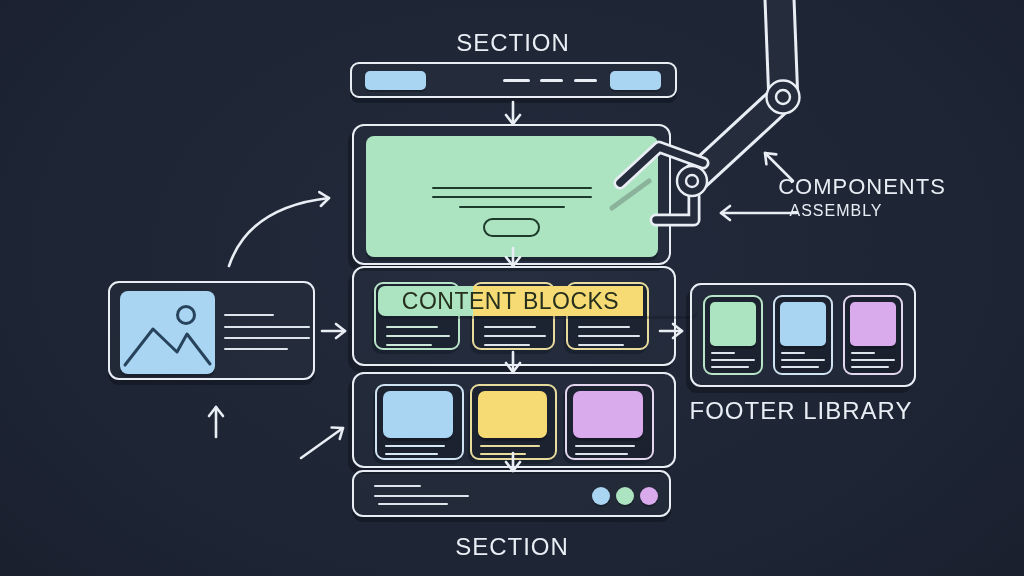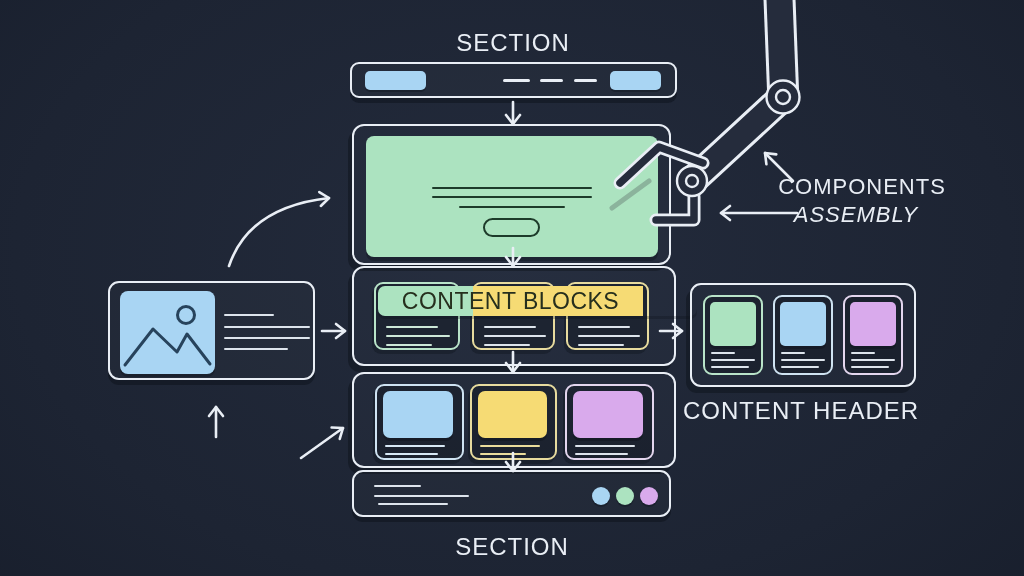--- a/index.html
+++ b/index.html
@@ -134,24 +134,24 @@
       <div class="hline" style="left:6px;top:62px;width:44px;height:2px;"></div>
       <div class="hline" style="left:6px;top:69px;width:38px;height:2px;"></div>
     </div>
     <div class="card" style="left:151px;top:10px;width:56px;height:76px;border-color:#e3d6ee;box-shadow:none;">
       <div class="block" style="left: 5px; top: 5px; width: 46px; height: 44px; border-radius: 5px; background-color: rgb(217, 170, 236);"></div>
       <div class="hline" style="left:6px;top:55px;width:24px;height:2px;"></div>
       <div class="hline" style="left:6px;top:62px;width:44px;height:2px;"></div>
       <div class="hline" style="left:6px;top:69px;width:38px;height:2px;"></div>
     </div>
   </div>
-  <div class="lbl" style="left:801px;top:397px;font-size:24px;">CONTENT HEADER</div>
+  <div class="lbl" style="left:801px;top:397px;font-size:24px;">FOOTER LIBRARY</div>
 
   <div class="lbl" style="left:862px;top:174px;font-size:22px;">COMPONENTS</div>
-  <div class="lbl" style="left:856px;top:202px;font-size:22px;font-style:italic;">ASSEMBLY</div>
+  <div class="lbl" style="left:836px;top:202px;font-size:16px;">ASSEMBLY</div>
 
   <svg class="overlay" width="1024" height="576" viewBox="0 0 1024 576">
     <defs>
       <marker id="arw" markerUnits="userSpaceOnUse" markerWidth="26" markerHeight="26" viewBox="-13 -13 26 26" refX="0" refY="0" orient="auto">
         <path d="M-9 -7 L0 0 L-9 7" fill="none" stroke="#e9eef5" stroke-width="2.6" stroke-linecap="round" stroke-linejoin="round"></path>
       </marker>
     </defs>
     <g fill="none" stroke="#e9eef5" stroke-width="2.6" stroke-linecap="round">
       <path d="M513 102 L513 124" marker-end="url(#arw)"></path>
       <path d="M513 248 L513 266" marker-end="url(#arw)"></path>

